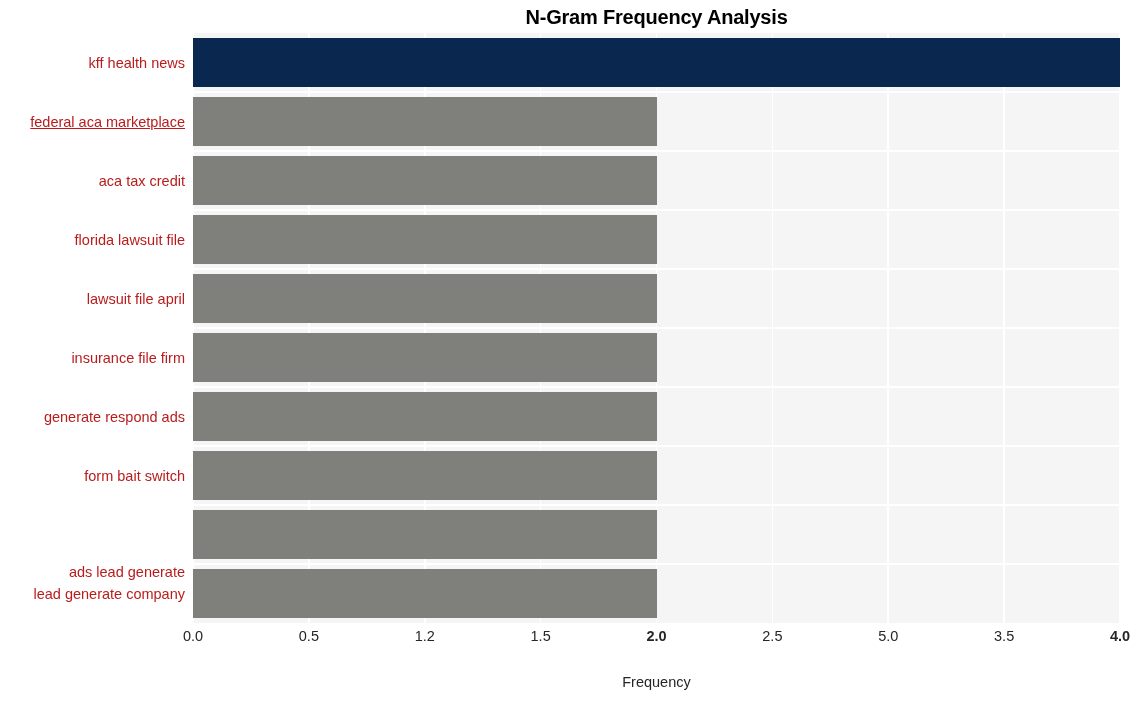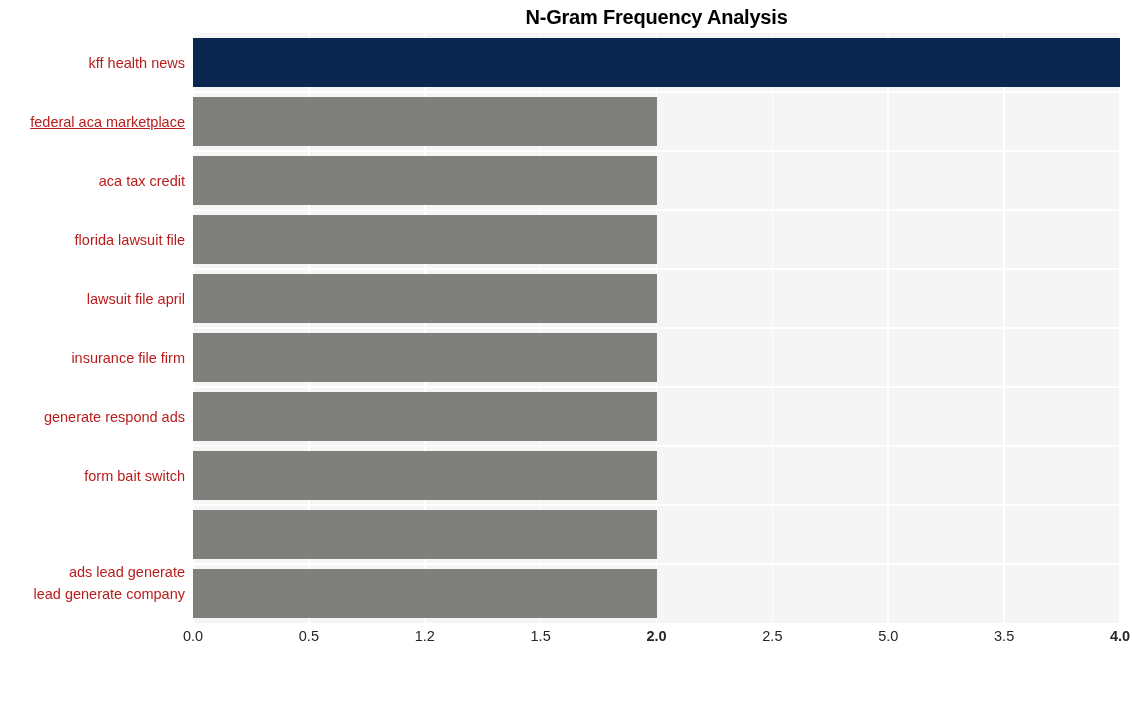--- a/index.html
+++ b/index.html
@@ -184,14 +184,15 @@
       <div class="xtick-label" style="left: 115.875px;">0.5</div>
       <div class="xtick-label" style="left: 231.75px;">1.2</div>
       <div class="xtick-label" style="left: 347.625px;">1.5</div>
       <div class="xtick-label" style="left: 463.5px; font-weight: bold;">2.0</div>
       <div class="xtick-label" style="left: 579.375px;">2.5</div>
       <div class="xtick-label" style="left: 695.25px;">5.0</div>
       <div class="xtick-label" style="left: 811.125px;">3.5</div>
       <div class="xtick-label" style="left: 927px; font-weight: bold;">4.0</div>
     </div>
 
+  <div id="xaxis-title">Frequency</div>
 
 </div>
 
 </body></html>

